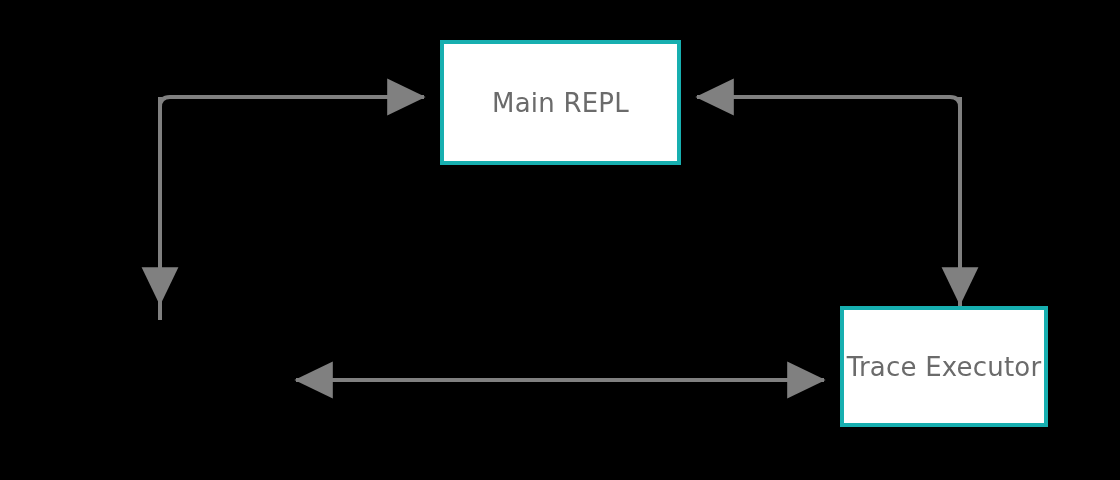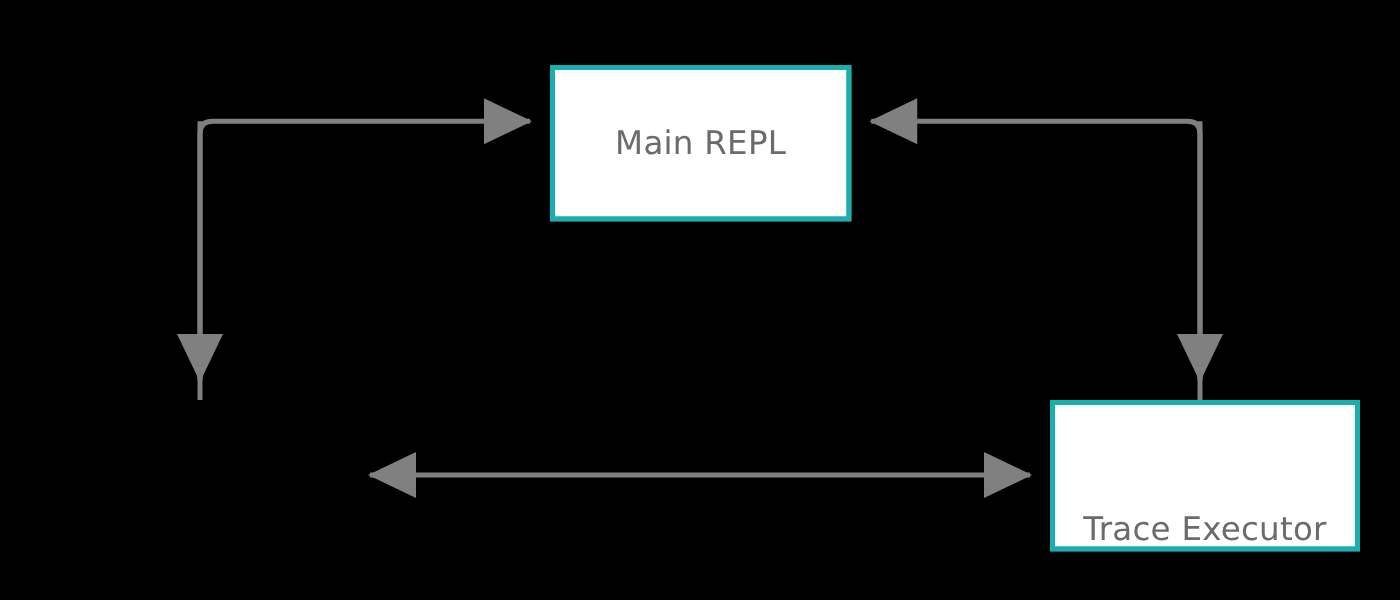--- a/index.html
+++ b/index.html
@@ -39,36 +39,35 @@
     color: #6b6b6b;
     font-size: 26px;
     font-family: "DejaVu Sans", "Liberation Sans", sans-serif;
     font-weight: 400;
     letter-spacing: 0.2px;
     line-height: 1;
     white-space: nowrap;
   }
   #node-main-repl {
     left: 440px;
-    top: 52px;
+    top: 40px;
     width: 241px;
     height: 125px;
   }
   #node-memory-viewer {
     left: 40px;
     top: 320px;
     width: 240px;
     height: 121px;
   }
   #node-trace-executor {
     left: 840px;
-    top: 320px;
-    width: 248px;
+    top: 306px;
+    width: 208px;
     height: 121px;
-    align-items: flex-end;
   }
 </style>
 </head>
 <body>
 
 <div id="diagram-canvas">
 
   <svg id="edge-layer" viewBox="0 0 1120 480" width="1120" height="480" xmlns="http://www.w3.org/2000/svg">
     <defs>
       <marker id="arrow-right" markerWidth="11" markerHeight="11" refX="9.6" refY="5.5" orient="auto" markerUnits="strokeWidth">

